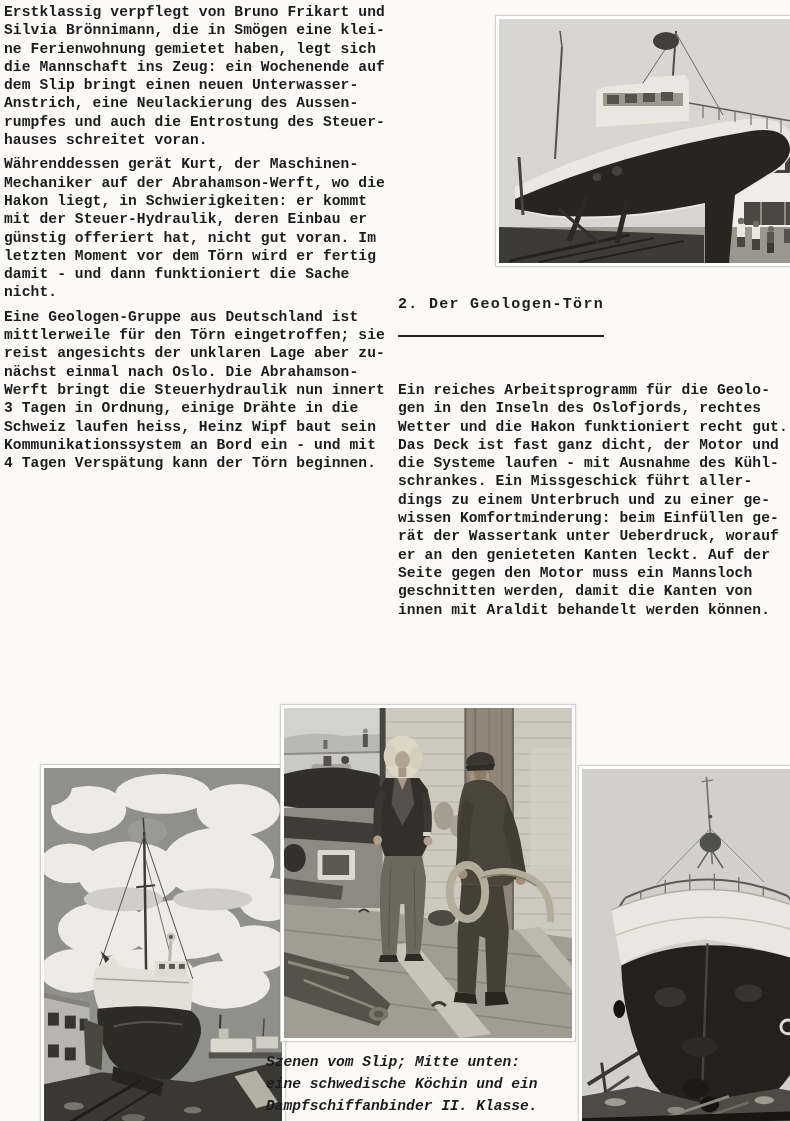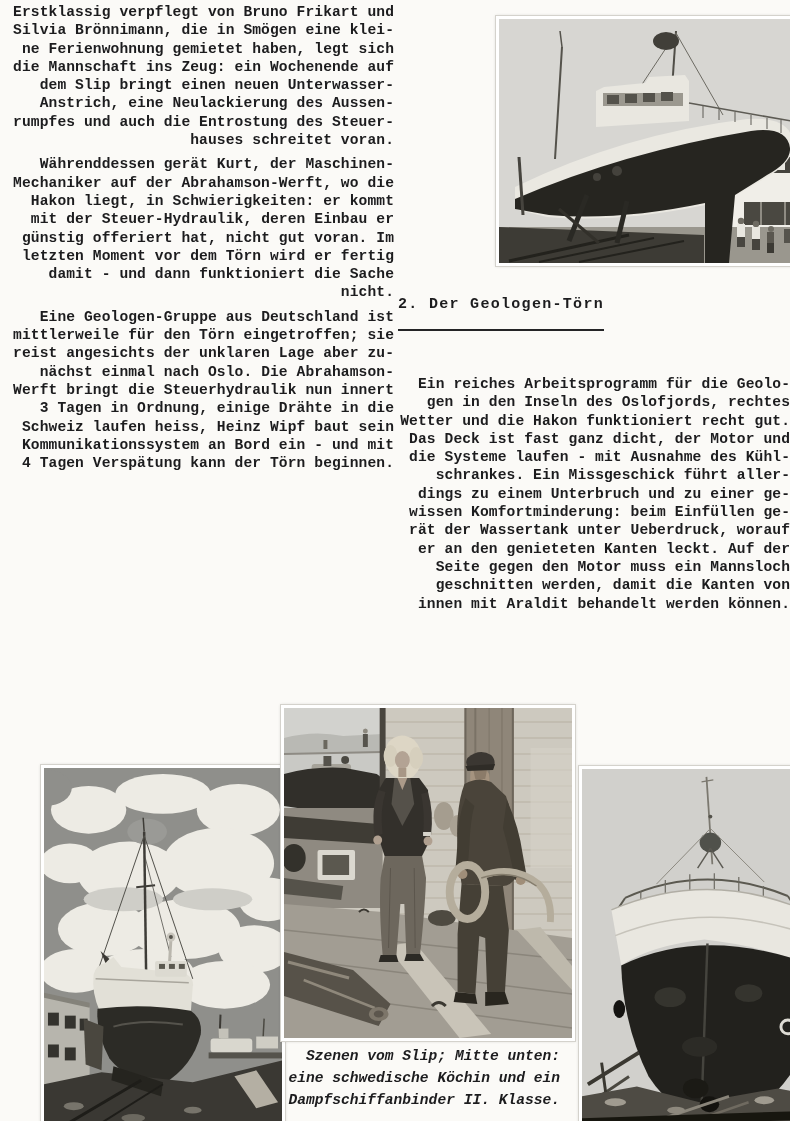--- a/index.html
+++ b/index.html
@@ -4,31 +4,31 @@
 <style>
   html,body{margin:0;padding:0;background:#e8e8e6;}
   .page{
     position:relative;width:790px;height:1121px;overflow:hidden;
     background:#fbfaf7;
     font-family:"Liberation Mono","DejaVu Sans Mono",monospace;
     font-weight:700;color:#1c1c1e;
   }
   .tw{
     white-space:pre-line;margin:0 0 6px 0;
-    font-size:14.6px;line-height:18.3px;letter-spacing:0.1px;text-align:right;
+    font-size:14.6px;line-height:18.3px;letter-spacing:0.1px;
   }
   .col-left{position:absolute;left:4px;top:3px;width:390px;}
   .col-right{position:absolute;left:398px;top:295px;width:392px;}
   .heading{
     display:inline-block;font-size:15px;line-height:18px;letter-spacing:1.3px;
-    border-bottom:2px solid #242426;padding-bottom:15px;margin:0 0 44px 0;
+    border-bottom:2px solid #242426;padding-bottom:21px;margin:0 0 44px 0;
   }
   .caption{
-    position:absolute;left:256px;top:1042px;width:300px;margin:4px;
-    font-style:italic;font-size:14.6px;line-height:21.8px;white-space:pre-line;text-align:right;
+    position:absolute;left:256px;top:1042px;width:300px;margin:10px;
+    font-style:italic;font-size:14.6px;line-height:21.8px;white-space:pre-line;
   }
   .photo{
     position:absolute;background:#fff;padding:3px;box-sizing:border-box;
     outline:1px solid #d4d2cc;box-shadow:0 0 3px rgba(60,58,50,.25);
   }
   .photo svg{display:block;width:100%;height:100%;}
   .photo-tr{left:456px;top:0;width:334px;height:250px;}
   .photo-bl{left:1px;top:749px;width:244px;height:372px;}
   .photo-bc{left:241px;top:689px;width:294px;height:336px;}
   .photo-br{left:539px;top:750px;width:251px;height:371px;}

